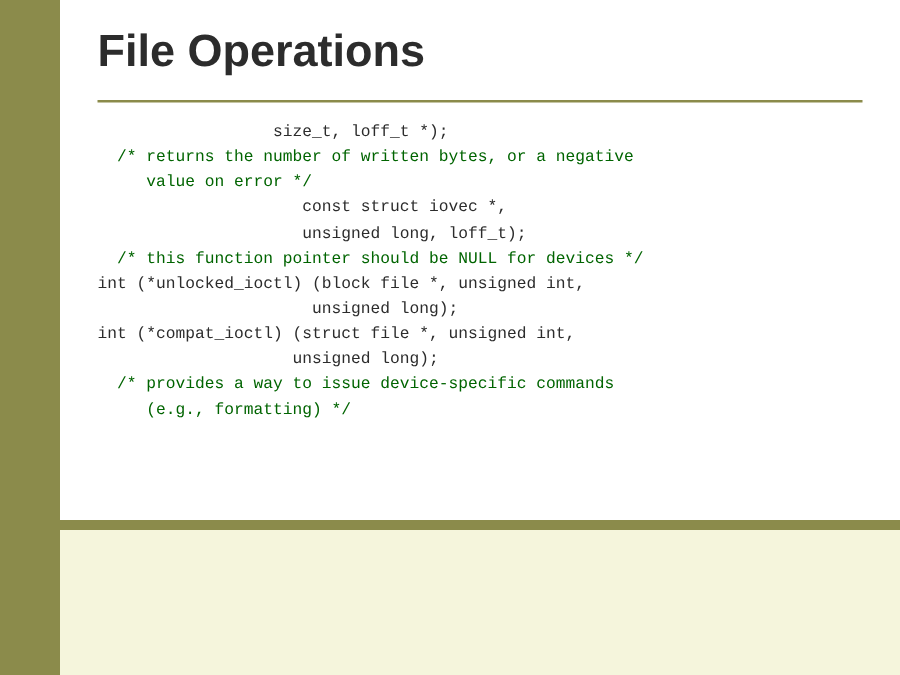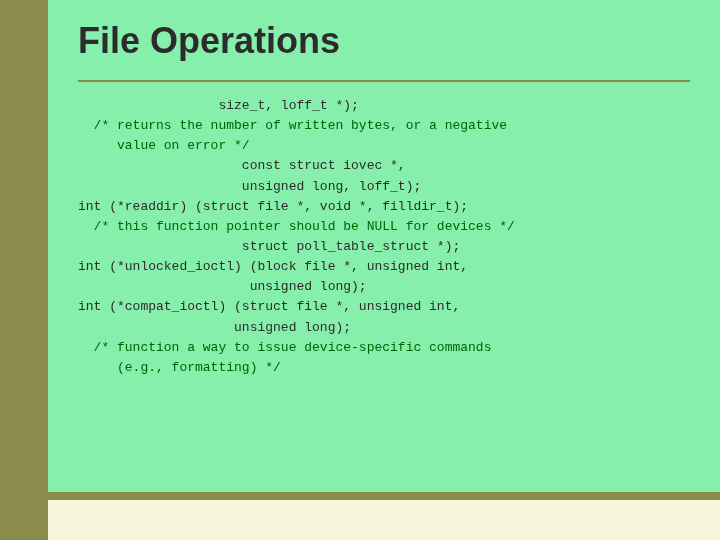--- a/index.html
+++ b/index.html
@@ -7,22 +7,22 @@
     body {
       width: 720px;
       height: 540px;
       background: #f5f5dc;
       font-family: Arial, sans-serif;
       overflow: hidden;
     }
 
     .slide {
       width: 720px;
-      height: 500px;
-      background: #86efac;
+      height: 424px;
+      background: #ffffff;
       position: relative;
       padding: 0;
     }
 
     .left-bar {
       position: absolute;
       left: 0;
       top: 0;
       width: 48px;
       height: 540px;
@@ -90,24 +90,22 @@
 
   <div class="content">
     <h1 class="title">File Operations</h1>
     <div class="divider"></div>
     <div class="code-block" id="code-container">
         <span class="code-line normal">                  size_t, loff_t *);</span>
         <span class="code-line comment">  /* returns the number of written bytes, or a negative</span>
         <span class="code-line comment">     value on error */</span>
         <span class="code-line normal">                     const struct iovec *,</span>
         <span class="code-line normal">                     unsigned long, loff_t);</span>
-        <span class="code-line normal">int (*readdir) (struct file *, void *, filldir_t);</span>
         <span class="code-line comment">  /* this function pointer should be NULL for devices */</span>
-        <span class="code-line normal">                     struct poll_table_struct *);</span>
         <span class="code-line normal">int (*unlocked_ioctl) (block file *, unsigned int,</span>
         <span class="code-line normal">                      unsigned long);</span>
         <span class="code-line normal">int (*compat_ioctl) (struct file *, unsigned int,</span>
         <span class="code-line normal">                    unsigned long);</span>
-        <span class="code-line comment">  /* function a way to issue device-specific commands</span>
+        <span class="code-line comment">  /* provides a way to issue device-specific commands</span>
         <span class="code-line comment">     (e.g., formatting) */</span>
       </div>
   </div>
 </div>
 
 </body></html>

